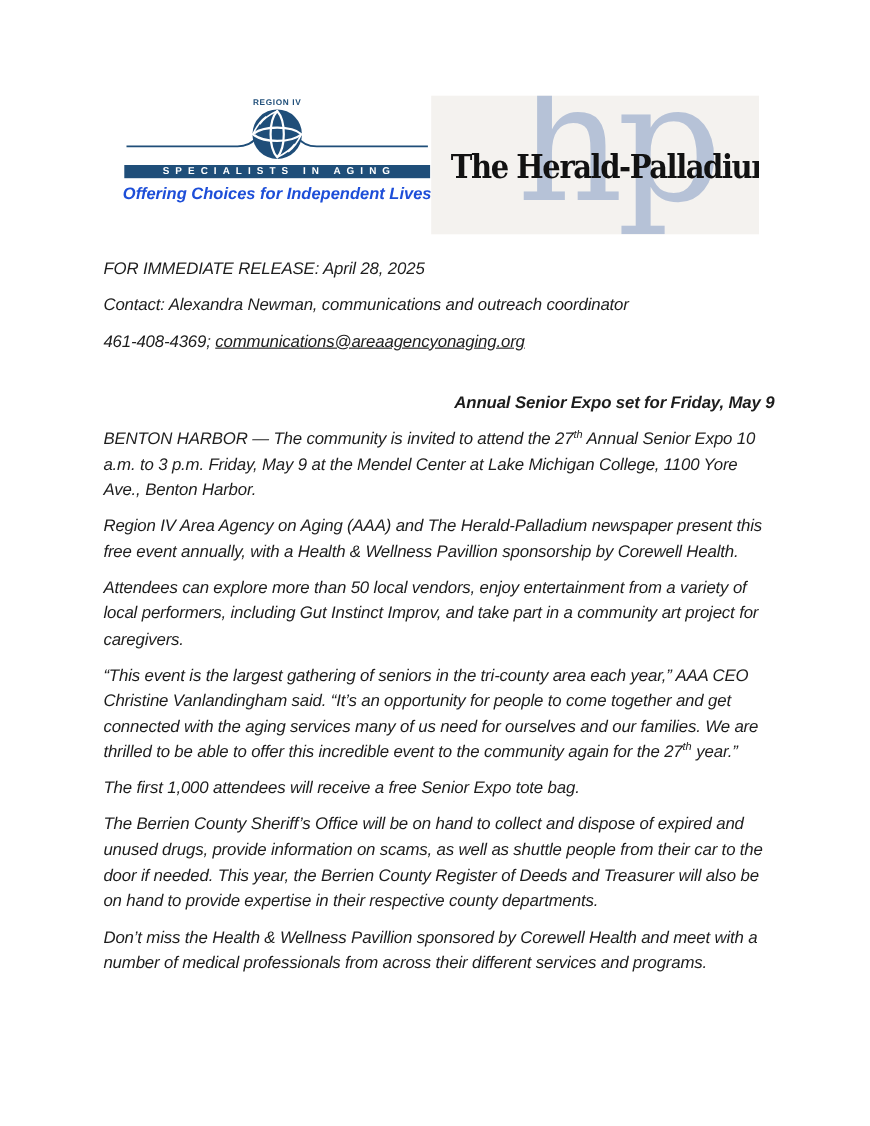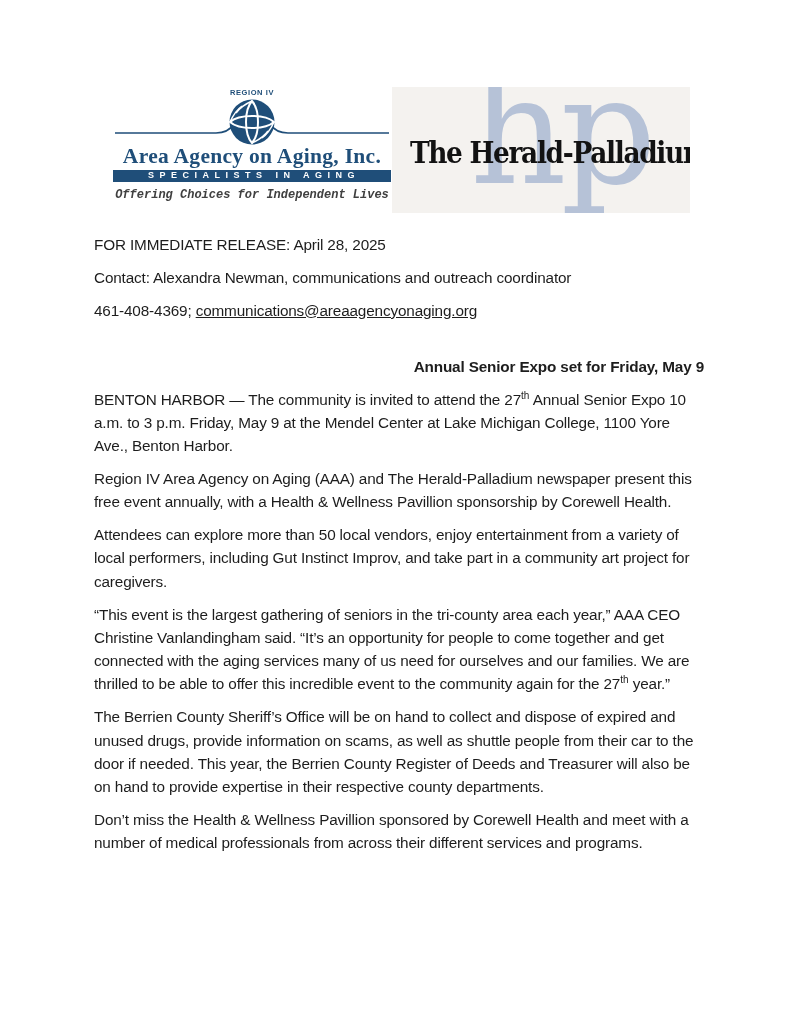--- a/index.html
+++ b/index.html
@@ -42,25 +42,25 @@
     color:#ffffff;
     font-size:9px;
     font-weight:bold;
     letter-spacing:5.5px;
     text-align:center;
     padding:0 0 2px 4px;
     white-space:nowrap;
   }
   .aaa-tagline{
     margin-top:6px;
-    font-family:Liberation Mono, monospace;
+    font-family:Liberation Sans, sans-serif;
     font-style:italic;
     font-weight:bold;
-    font-size:12px;
-    color:#404040;
+    font-size:15px;
+    color:#1d4ed8;
     white-space:nowrap;
   }
   .hp-logo{
     position:relative;
     width:298px;height:126px;
     margin-top:1px;
     background:#F4F2EF;
     overflow:hidden;
     text-decoration:underline;
   }
@@ -87,20 +87,21 @@
     transform:scaleX(.88);
     transform-origin:50% 50%;
   }
   
   .content{
     margin:10px 87px 0 94px;
     width:610px;
     font-size:15.3px;
     letter-spacing:-.15px;
     line-height:23.3px;
+    font-style:italic;
   }
   .content p{margin:0 0 9.5px 0;}
   .article-title{
     font-weight:bold;
     text-align:right;
     margin:33px 0 9.5px 0 !important;
   }
   .email{
     color:inherit;
     text-decoration:underline;
@@ -125,21 +126,20 @@
         <path d="M2,47 H103 Q115,47 121,38" fill="none" stroke="#1F4E79" stroke-width="1.6"></path>
         <path d="M276,47 H175 Q163,47 157,38" fill="none" stroke="#1F4E79" stroke-width="1.6"></path>
         <circle cx="139" cy="36" r="22.5" fill="#1F4E79"></circle>
         <path d="M139,15 C147,24 147,48 139,57 C131,48 131,24 139,15 Z" fill="none" stroke="#ffffff" stroke-width="2"></path>
         <path d="M117,36 C126,28 152,28 161,36 C152,44 126,44 117,36 Z" fill="none" stroke="#ffffff" stroke-width="2"></path>
         <path d="M139,15 Q128,20 123,27" fill="none" stroke="#ffffff" stroke-width="1.5"></path>
         <path d="M161,36 Q156,47 149,52" fill="none" stroke="#ffffff" stroke-width="1.5"></path>
         <path d="M139,57 Q150,52 155,45" fill="none" stroke="#ffffff" stroke-width="1.5"></path>
         <path d="M117,36 Q122,25 129,20" fill="none" stroke="#ffffff" stroke-width="1.5"></path>
       </svg>
-      <div class="aaa-name">Area Agency on Aging, Inc.</div>
       <div class="aaa-bar">SPECIALISTS IN AGING</div>
       <div class="aaa-tagline">Offering Choices for Independent Lives</div>
     </div>
 
     <div class="hp-logo">
       <div class="hp-watermark">hp</div>
       <div class="hp-title">The Herald-Palladium</div>
     </div>
 
   </div>
@@ -153,20 +153,21 @@
     <p class="article-title">Annual Senior Expo set for Friday, May 9</p>
 
     <p><span>BENTON HARBOR — The community is invited to attend the 27</span><sup>th</sup><span> Annual Senior Expo 10 a.m. to 3 p.m. Friday, May 9 at the Mendel Center at Lake Michigan College, 1100 Yore Ave., Benton Harbor.</span></p>
 
     <p>Region IV Area Agency on Aging (AAA) and The Herald-Palladium newspaper present this free event annually, with a Health &amp; Wellness Pavillion sponsorship by Corewell Health.</p>
 
     <p>Attendees can explore more than 50 local vendors, enjoy entertainment from a variety of local performers, including Gut Instinct Improv, and take part in a community art project for caregivers.</p>
 
     <p><span>“This event is the largest gathering of seniors in the tri-county area each year,” AAA CEO Christine Vanlandingham said. “It’s an opportunity for people to come together and get connected with the aging services many of us need for ourselves and our families. We are thrilled to be able to offer this incredible event to the community again for the 27</span><sup>th</sup><span> year.”</span></p>
 
+    <p>The first 1,000 attendees will receive a free Senior Expo tote bag.</p>
 
     <p>The Berrien County Sheriff’s Office will be on hand to collect and dispose of expired and unused drugs, provide information on scams, as well as shuttle people from their car to the door if needed. This year, the Berrien County Register of Deeds and Treasurer will also be on hand to provide expertise in their respective county departments.</p>
 
     <p>Don’t miss the Health &amp; Wellness Pavillion sponsored by Corewell Health and meet with a number of medical professionals from across their different services and programs.</p>
 
   </div>
 
 </div>
 
 </body></html>

